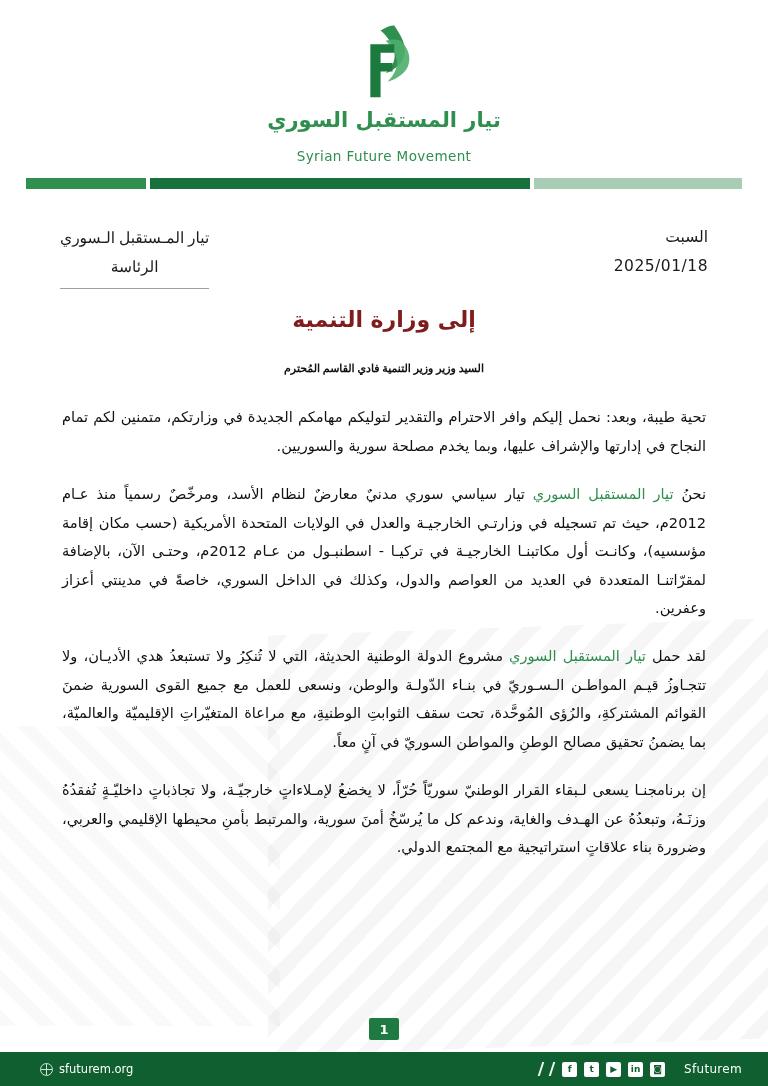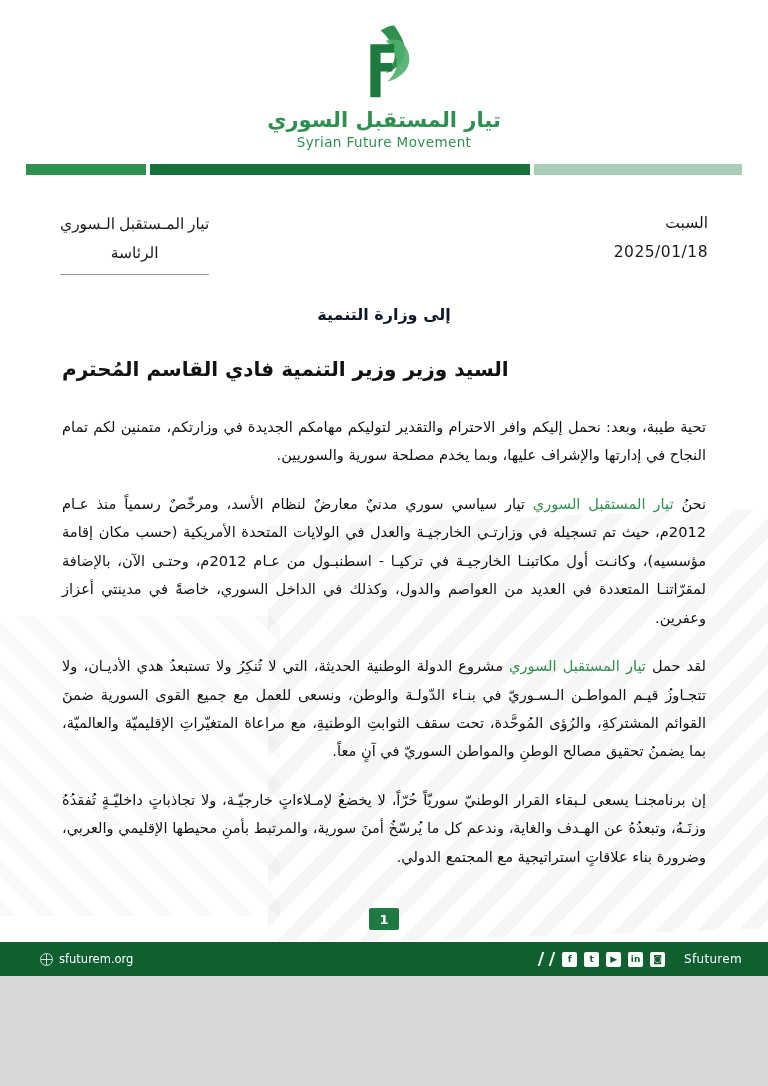--- a/index.html
+++ b/index.html
@@ -4,21 +4,21 @@
 <style>
   * { box-sizing: border-box; }
   html, body {
     margin: 0; padding: 0;
     width: 768px; height: 1086px;
     background: #d8d8d8;
     font-family: "DejaVu Sans", sans-serif;
   }
   #page {
     position: relative;
-    width: 768px; height: 976px;
+    width: 768px; height: 1086px;
     background: #ffffff;
     overflow: hidden;
   }
   
   #watermark {
     position: absolute;
     right: -60px; bottom: 40px;
     width: 560px; height: 420px;
     background: repeating-linear-gradient(
       135deg,
@@ -54,21 +54,21 @@
     font-size: 21px;
     color: #2f8f4e;
     letter-spacing: 1px;
     margin-top: 4px;
     font-weight: bold;
   }
   .org-name-en {
     font-size: 13.5px;
     color: #2f8f4e;
     letter-spacing: 0.4px;
-    margin-top: 2px;
+    margin-top: 16px;
   }
   #header-bars {
     display: flex;
     align-items: stretch;
     margin: 14px 26px 0 26px;
     height: 11px;
     gap: 4px;
   }
   .bar { height: 11px; }
   .bar.light { background: #a9cdb4; flex: 0 0 208px; }
@@ -89,40 +89,41 @@
   .meta-line { white-space: nowrap; letter-spacing: 0.5px; }
   .meta-underline {
     border-top: 1px solid #9aa09a;
     margin-top: 6px;
     width: 100%;
   }
 
   
   #doc-title {
     text-align: center;
-    color: #0f172a;
-    font-size: 16px;
-    font-weight: bold;
-    margin-top: 30px;
+    color: #7f1d1d;
+    font-size: 22px;
+    font-weight: bold;
+    margin-top: 18px;
     letter-spacing: 0.5px;
   }
 
   
   #body-copy {
     margin: 26px 62px 0 62px;
     color: #111111;
     font-size: 14.6px;
     line-height: 1.95;
     text-align: justify;
   }
   #salutation {
-    text-align: left;
-    font-weight: bold;
-    font-size: 20px;
+    text-align: center;
+    font-weight: bold;
+    font-size: 11px;
     margin-bottom: 24px;
+    font-family: Liberation Serif, serif;
   }
   #body-copy p { margin: 4px 0 20px 0; }
   .brand { color: #2f8f4e; }
 
   
   #page-num {
     position: absolute;
     left: 50%;
     transform: translateX(-50%);
     bottom: 46px;

